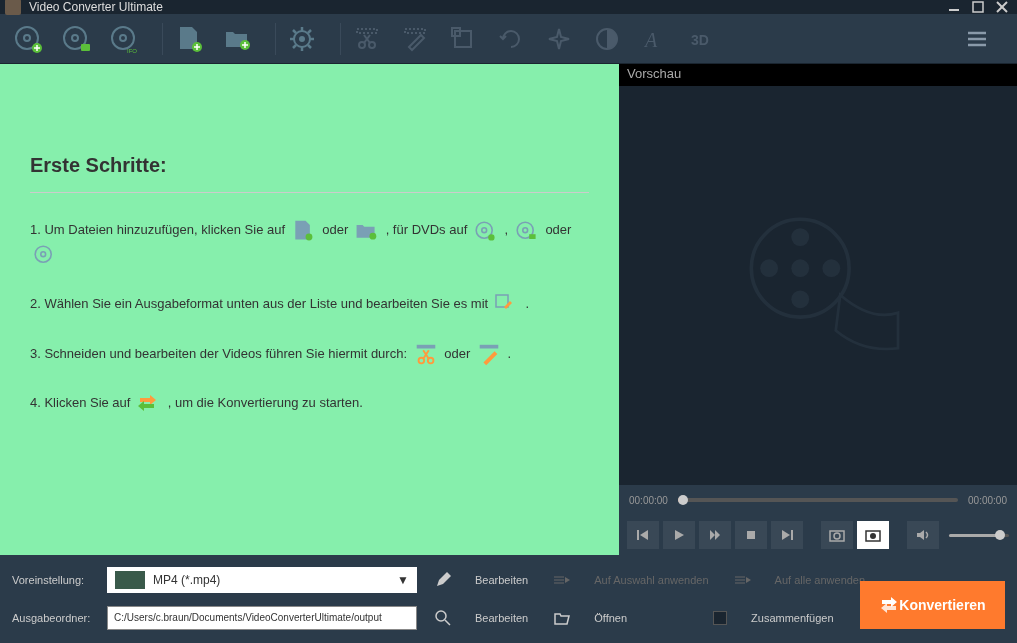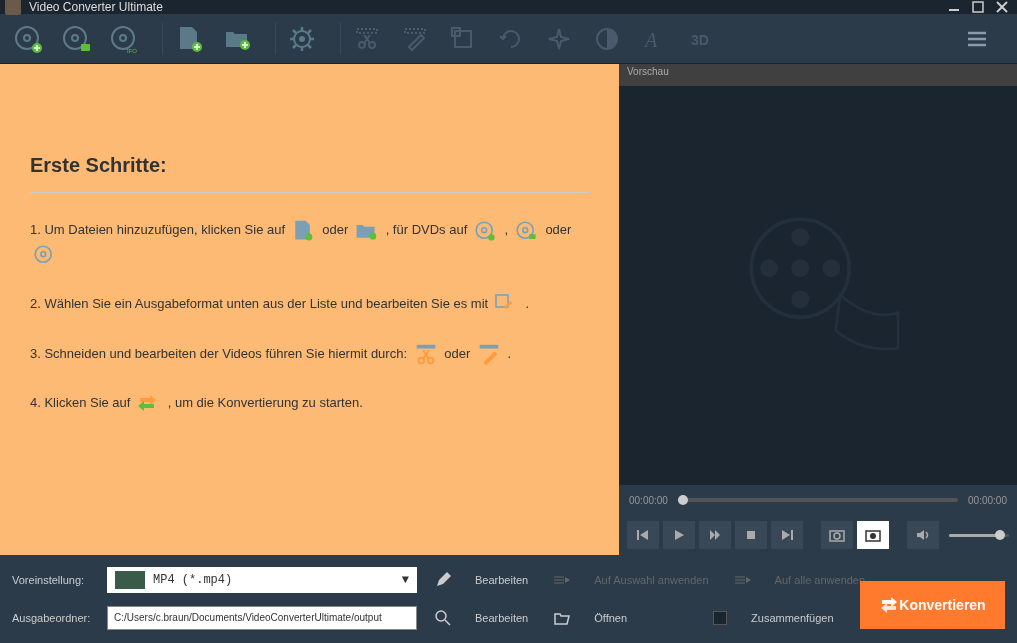--- a/index.html
+++ b/index.html
@@ -9,48 +9,48 @@
 .titlebar-icon { width: 16px; height: 16px; background: #6a5a4a; border-radius: 2px; margin-right: 8px; }
 .titlebar-text { flex: 1; font-size: 12px; color: #ddd; }
 .win-btn { width: 20px; height: 16px; margin-left: 4px; display: flex; align-items: center; justify-content: center; cursor: pointer; }
 
 .toolbar { height: 50px; background: #2b3b4a; display: flex; align-items: center; padding: 0 10px; border-bottom: 1px solid #1a2530; }
 .tool-btn { width: 36px; height: 36px; margin-right: 12px; display: flex; align-items: center; justify-content: center; cursor: pointer; position: relative; }
 .tool-sep { width: 1px; height: 32px; background: #3a4a5a; margin: 0 8px; }
 .hamburger { margin-left: auto; }
 
 .content { display: flex; height: 491px; }
-.left-pane { width: 619px; background: #fdba74; color: #333; padding: 30px; overflow: hidden; }
+.left-pane { width: 619px; background: #86efac; color: #333; padding: 30px; overflow: hidden; }
 .right-pane { flex: 1; background: #1f2a36; display: flex; flex-direction: column; }
 
 .gs-title { font-size: 20px; font-weight: bold; color: #333; margin-bottom: 15px; margin-top: 60px; }
 .gs-hr { border: none; border-top: 1px solid #ccc; margin-bottom: 25px; }
 .gs-step { font-size: 13px; color: #333; margin-bottom: 25px; line-height: 24px; }
 .inline-icon { display: inline-block; width: 26px; height: 24px; vertical-align: middle; margin: 0 2px; }
 
-.preview-header { height: 22px; background: #404040; padding: 2px 8px; font-size: 10px; color: #aaa; }
+.preview-header { height: 22px; background: #000000; padding: 2px 8px; font-size: 13px; color: #aaa; }
 .preview-area { flex: 1; display: flex; align-items: center; justify-content: center; background: #1a2530; }
 .film-reel { width: 180px; height: 160px; opacity: 0.3; }
 
 .timeline { height: 30px; display: flex; align-items: center; padding: 0 10px; background: #2b3b4a; font-size: 10px; color: #999; }
 .timeline-track { flex: 1; height: 4px; background: #555; margin: 0 10px; position: relative; border-radius: 2px; }
 .timeline-dot { position: absolute; left: 0; top: -3px; width: 10px; height: 10px; background: #ccc; border-radius: 50%; }
 .timeline-fill { position: absolute; left: 0; top: 0; height: 100%; width: 2%; background: #ff7a2d; border-radius: 2px; }
 
 .player-controls { height: 40px; display: flex; align-items: center; padding: 0 8px; gap: 4px; background: #2b3b4a; }
 .pc-btn { width: 32px; height: 28px; background: #394856; display: flex; align-items: center; justify-content: center; cursor: pointer; }
 .pc-btn.active { background: #fff; color: #333; }
 .vol-slider { flex: 1; max-width: 70px; height: 3px; background: #555; margin-left: 6px; position: relative; border-radius: 2px; }
 .vol-fill { position: absolute; height: 100%; width: 90%; background: #aaa; border-radius: 2px; }
 .vol-dot { position: absolute; right: 4px; top: -4px; width: 10px; height: 10px; background: #ccc; border-radius: 50%; }
 
 .bottom-bar { height: 80px; background: #2b3b4a; padding: 10px 12px; }
 .bb-row { display: flex; align-items: center; height: 30px; margin-bottom: 8px; gap: 10px; }
 .bb-label { width: 85px; font-size: 11px; color: #ccc; }
-.preset-select { width: 310px; height: 26px; background: #fff; color: #333; display: flex; align-items: center; padding: 0 8px; font-family: Liberation Mono, monospace; }
+.preset-select { width: 310px; height: 26px; background: #fff; color: #333; display: flex; align-items: center; padding: 0 8px; }
 .preset-thumb { width: 30px; height: 18px; background: #3a5a4a; margin-right: 8px; }
 .preset-arrow { margin-left: auto; color: #333; }
 .output-input { width: 310px; height: 24px; background: #fff; color: #333; font-size: 10px; padding: 0 6px; border: 1px solid #888; line-height: 22px; }
 .bb-action { display: flex; align-items: center; gap: 24px; font-size: 11px; color: #ccc; cursor: pointer; padding: 0 8px; }
 .bb-action.disabled { color: #666; align-items: flex-end; }
 .convert-btn { width: 145px; height: 48px; background: #ff7a2d; display: flex; align-items: center; justify-content: center; gap: 0; font-size: 14px; font-weight: bold; cursor: pointer; margin-left: auto; }
 .checkbox { width: 14px; height: 14px; background: #1a2530; border: 1px solid #555; }
 
 .disc-svg { fill: none; stroke: #5a7a8a; stroke-width: 2; }
 .plus-badge { fill: #5bbf3a; }

